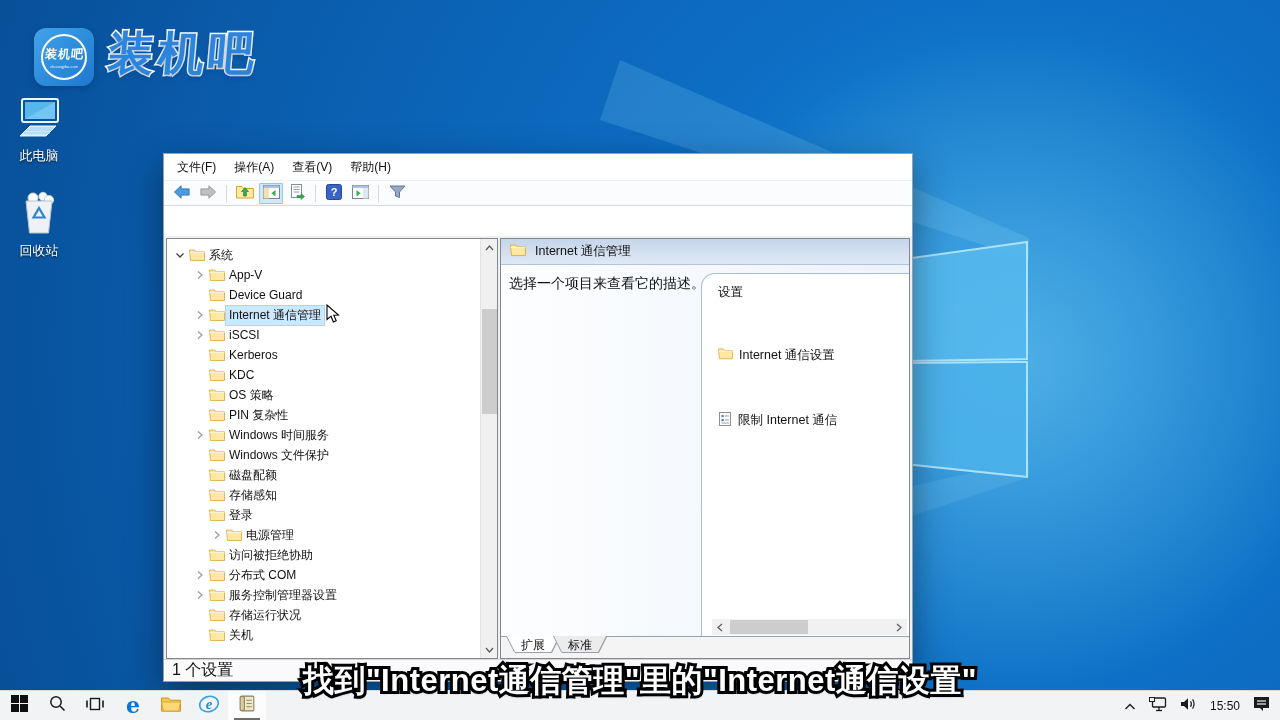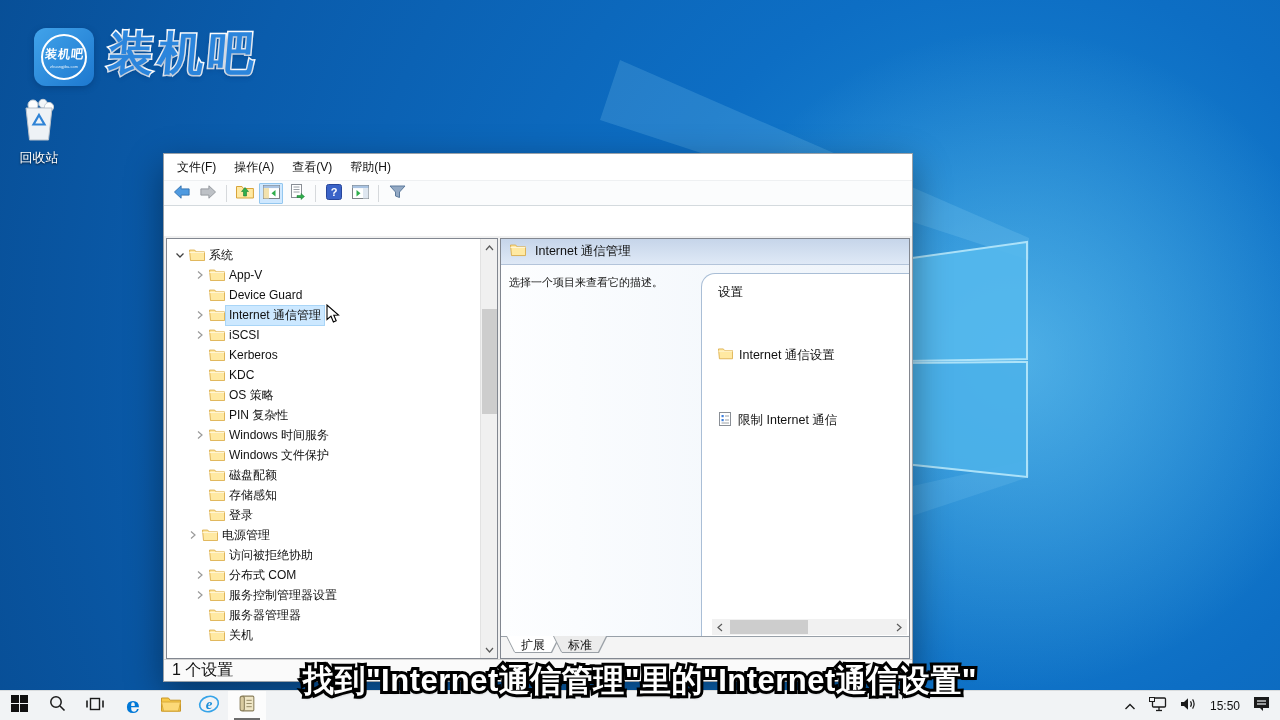--- a/index.html
+++ b/index.html
@@ -61,21 +61,21 @@
   .tree-label.sel { background:#cce8ff; outline:1px solid #a9d5f7; }
   .vscroll { position:absolute; right:0; top:0; bottom:0; width:17px; background:#f0f0f0; border-left:1px solid #e2e2e2; }
   .vscroll .arr { position:absolute; left:0; width:17px; height:17px; display:flex; align-items:center; justify-content:center; }
   .vscroll .thumb { position:absolute; left:1px; width:15px; background:#cdcdcd; }
 
   
   .right-pane { position:absolute; left:336px; right:2px; top:2px; bottom:0; border:1px solid #828790; background:#fff; display:flex; flex-direction:column; }
   .rp-header { height:26px; flex:0 0 26px; display:flex; align-items:center; gap:9px; padding-left:9px;
     background:linear-gradient(180deg,#c6d5ea,#dfe9f6); border-bottom:1px solid #b3c4da; font-size:12.5px; }
   .rp-body { flex:1; position:relative; background:linear-gradient(90deg,#fdfeff,#edf3fa); overflow:hidden; }
-  .rp-desc { position:absolute; left:8px; top:10px; font-size:11px; }
+  .rp-desc { position:absolute; left:8px; top:10px; font-size:14px; }
   .settings-panel { position:absolute; left:200px; top:8px; right:0; bottom:0; background:#fff;
     border-top:1px solid #a9bed6; border-left:1px solid #a9bed6; border-top-left-radius:14px; padding:10px 0 0 16px; }
   .settings-title { font-size:12.5px; margin-bottom:8px; }
   .setting-row { display:flex; align-items:center; gap:6px; height:22px; font-size:12.5px;margin-top:43px; }
   .hscroll { position:absolute; left:10px; right:2px; bottom:1px; height:16px; background:#f1f1f1; }
   .hscroll .arr { position:absolute; top:0; width:16px; height:16px; display:flex; align-items:center; justify-content:center; }
   .hscroll .thumb { position:absolute; top:1px; height:14px; background:#cdcdcd; }
 
   .tabs-row { height:22px; flex:0 0 22px; background:#f4f4f4; border-top:1px solid #98a0a8; display:flex; padding-left:6px; }
   .tab { position:relative; height:19px; margin-right:-5px; filter:drop-shadow(1px 1px 0 #9aa0a6) drop-shadow(-1px 0 0 #9aa0a6); }
@@ -126,20 +126,32 @@
     <div class="brand-badge-circle">
       <div class="t">装机吧</div>
       <div class="d">zhuangjiba.com</div>
     </div>
   </div>
   <div class="brand-title">装机吧</div>
 </div>
 
 <div class="desk-icons" id="desk-icons">
     <div class="desk-icon">
+      <span><svg width="46" height="42" viewBox="0 0 46 42">
+          <rect x="6" y="1" width="36" height="23" rx="2" fill="none" stroke="#eaf6fd" stroke-width="2"></rect>
+          <rect x="9" y="4" width="30" height="17" fill="#58b6ef"></rect>
+          <path d="M9,21 L39,4 L39,21 z" fill="#8ed2f8" opacity="0.55"></path>
+          <polygon points="4,38 14,28 40,28 30,38" fill="#cfeafc" stroke="#eaf6fd"></polygon>
+          <line x1="8" y1="35" x2="34" y2="35" stroke="#9fd2f0"></line>
+          <line x1="11" y1="32" x2="36" y2="32" stroke="#9fd2f0"></line>
+          <line x1="14" y1="30" x2="38" y2="30" stroke="#9fd2f0"></line>
+        </svg></span>
+      <div class="lbl">此电脑</div>
+    </div>
+    <div class="desk-icon">
       <span><svg width="40" height="44" viewBox="0 0 40 44">
           <circle cx="14" cy="7" r="5" fill="#fdfefe" stroke="#c4cdd6"></circle>
           <circle cx="24" cy="5.5" r="4.2" fill="#f2f6f9" stroke="#c4cdd6"></circle>
           <circle cx="30" cy="9" r="4.6" fill="#fdfefe" stroke="#c4cdd6"></circle>
           <path d="M7,10 L33,10 L29.5,42 L10.5,42 z" fill="#eef2f6" stroke="#b9c2cc"></path>
           <path d="M20,17 l5.5,9.5 h-11 z" fill="none" stroke="#2f83d6" stroke-width="2.2"></path>
         </svg></span>
       <div class="lbl">回收站</div>
     </div>
   </div>
@@ -338,21 +350,21 @@
             <span class="tree-label">存储感知</span>
           </div>
           <div class="tree-row" style="padding-left: 26px;">
             <span class="tw-chev"></span>
             <span class="tw-icon"><svg width="16" height="13.12" viewBox="0 0 16 13">
                 <path d="M0.5,2 h5.2 l1.4,1.8 h8.4 v8.7 h-14 z" fill="#ffe9a2" stroke="#d8a43a" stroke-width="0.8"></path>
                 <path d="M0.5,4.4 h14.9" stroke="#fff6d8" stroke-width="1"></path>
               </svg></span>
             <span class="tree-label">登录</span>
           </div>
-          <div class="tree-row" style="padding-left: 19px;">
+          <div class="tree-row" style="padding-left: 43px;">
             <span class="tw-chev">
               <svg width="10" height="10" viewBox="0 0 10 10">
                 <polyline points="3,1.5 7,5 3,8.5" fill="none" stroke="#9a9a9a" stroke-width="1.2"></polyline>
               </svg>
             </span>
             <span class="tw-icon"><svg width="16" height="13.12" viewBox="0 0 16 13">
                 <path d="M0.5,2 h5.2 l1.4,1.8 h8.4 v8.7 h-14 z" fill="#ffe9a2" stroke="#d8a43a" stroke-width="0.8"></path>
                 <path d="M0.5,4.4 h14.9" stroke="#fff6d8" stroke-width="1"></path>
               </svg></span>
             <span class="tree-label">电源管理</span>
@@ -388,21 +400,21 @@
                 <path d="M0.5,4.4 h14.9" stroke="#fff6d8" stroke-width="1"></path>
               </svg></span>
             <span class="tree-label">服务控制管理器设置</span>
           </div>
           <div class="tree-row" style="padding-left: 26px;">
             <span class="tw-chev"></span>
             <span class="tw-icon"><svg width="16" height="13.12" viewBox="0 0 16 13">
                 <path d="M0.5,2 h5.2 l1.4,1.8 h8.4 v8.7 h-14 z" fill="#ffe9a2" stroke="#d8a43a" stroke-width="0.8"></path>
                 <path d="M0.5,4.4 h14.9" stroke="#fff6d8" stroke-width="1"></path>
               </svg></span>
-            <span class="tree-label">服务器管理器</span>
+            <span class="tree-label">存储运行状况</span>
           </div>
           <div class="tree-row" style="padding-left: 26px;">
             <span class="tw-chev"></span>
             <span class="tw-icon"><svg width="16" height="13.12" viewBox="0 0 16 13">
                 <path d="M0.5,2 h5.2 l1.4,1.8 h8.4 v8.7 h-14 z" fill="#ffe9a2" stroke="#d8a43a" stroke-width="0.8"></path>
                 <path d="M0.5,4.4 h14.9" stroke="#fff6d8" stroke-width="1"></path>
               </svg></span>
             <span class="tree-label">关机</span>
           </div>
         </div>

